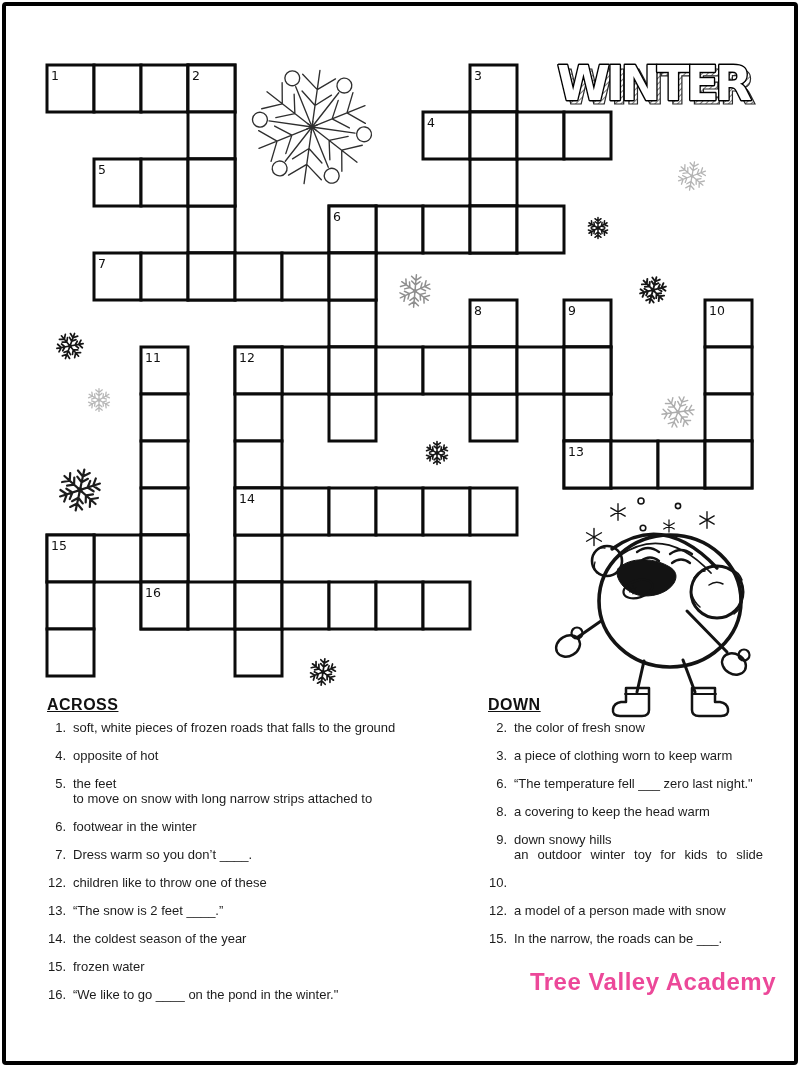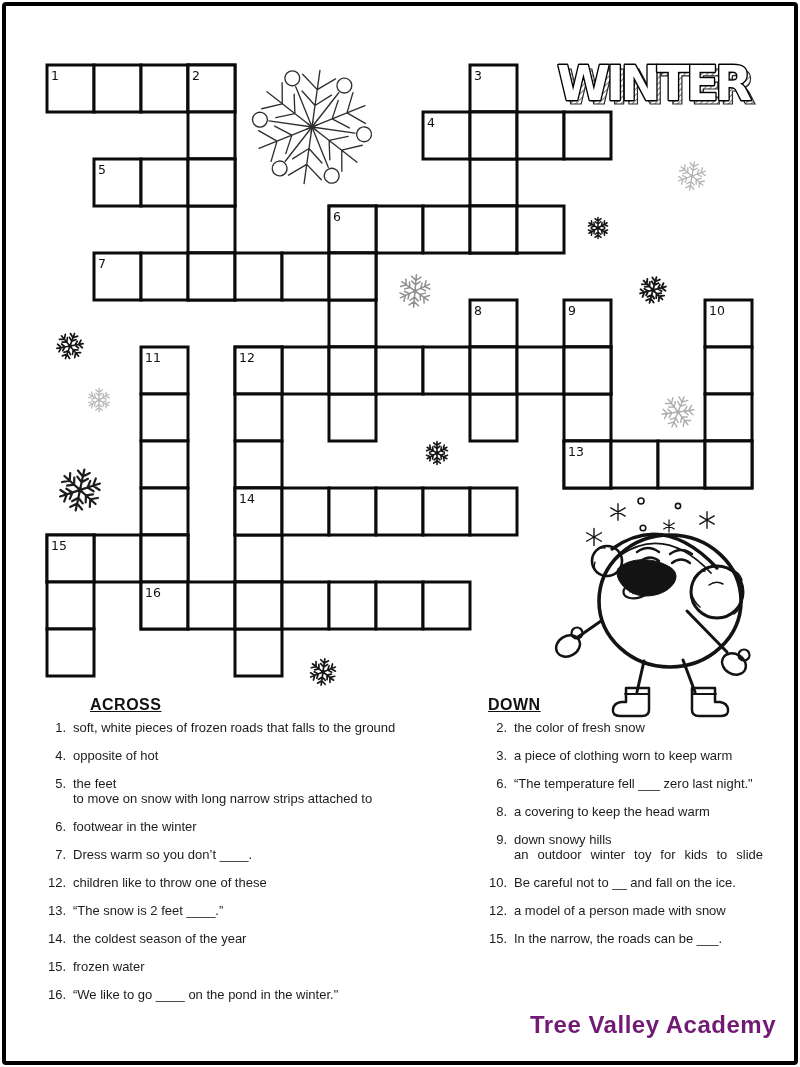--- a/index.html
+++ b/index.html
@@ -8,32 +8,32 @@
   .frame{position:absolute;inset:2px;border:4px solid #000;border-radius:4px;}
   svg.art{position:absolute;left:0;top:0;}
   .cell{fill:#fff;stroke:#0b0b0b;stroke-width:3;}
   .cellnum{font:12.5px "DejaVu Sans",sans-serif;fill:#111;}
   .title-shadow{font:bold 48px "DejaVu Sans",sans-serif;letter-spacing:1px;
                 fill:url(#hatch);stroke:#2a2a2a;stroke-width:1.2;}
   .title-main{font:bold 48px "DejaVu Sans",sans-serif;letter-spacing:1px;
               fill:#fff;stroke:#000;stroke-width:2.8;paint-order:stroke;stroke-linejoin:round;}
   .list-head{position:absolute;font-weight:bold;font-size:16px;letter-spacing:.5px;
              color:#111;text-decoration:underline;}
-  #across-head{left:47px;top:696px;margin-left:43px;}
+  #across-head{left:47px;top:696px;}
   #down-head{left:488px;top:696px;}
   .clue-list{position:absolute;}
   #across-list{left:42px;top:720px;width:365px;}
   #down-list{left:483px;top:720px;width:280px;}
   .clue{display:flex;margin-bottom:13px;font-size:13px;line-height:15px;color:#1c1c1c;}
   .cnum{flex:0 0 24px;width:24px;text-align:right;margin-right:7px;}
   .ctxt{flex:1;}
   .cline{display:block;}
   .jline{text-align:justify;text-align-last:justify;}
-  .footer{position:absolute;top:1011px;right:24px;font-weight:bold;font-size:24px;
-          color:#701a75;letter-spacing:.5px;}
+  .footer{position:absolute;top:968px;right:24px;font-weight:bold;font-size:24px;
+          color:#ec4899;letter-spacing:.5px;}
   .sm{stroke:#131313;fill:none;stroke-linecap:round;stroke-linejoin:round;}
 </style>
 </head>
 <body>
 
 <div class="frame"></div>
 
 <svg class="art" width="800" height="1067" viewBox="0 0 800 1067">
   <defs>
     <pattern id="hatch" width="4" height="4" patternUnits="userSpaceOnUse" patternTransform="rotate(45)">
@@ -340,23 +340,20 @@
     </div>
     <div class="clue">
       <span class="cnum">9.</span>
       <span class="ctxt">
         <span class="cline">down snowy hills</span>
         <span class="cline jline">an outdoor winter toy for kids to slide</span>
       </span>
     </div>
     <div class="clue">
       <span class="cnum">10.</span>
-      <span class="ctxt">
-        <span class="cline">Be careful not to __ and fall on the ice.</span>
-      </span>
     </div>
     <div class="clue">
       <span class="cnum">12.</span>
       <span class="ctxt">
         <span class="cline">a model of a person made with snow</span>
       </span>
     </div>
     <div class="clue">
       <span class="cnum">15.</span>
       <span class="ctxt">

